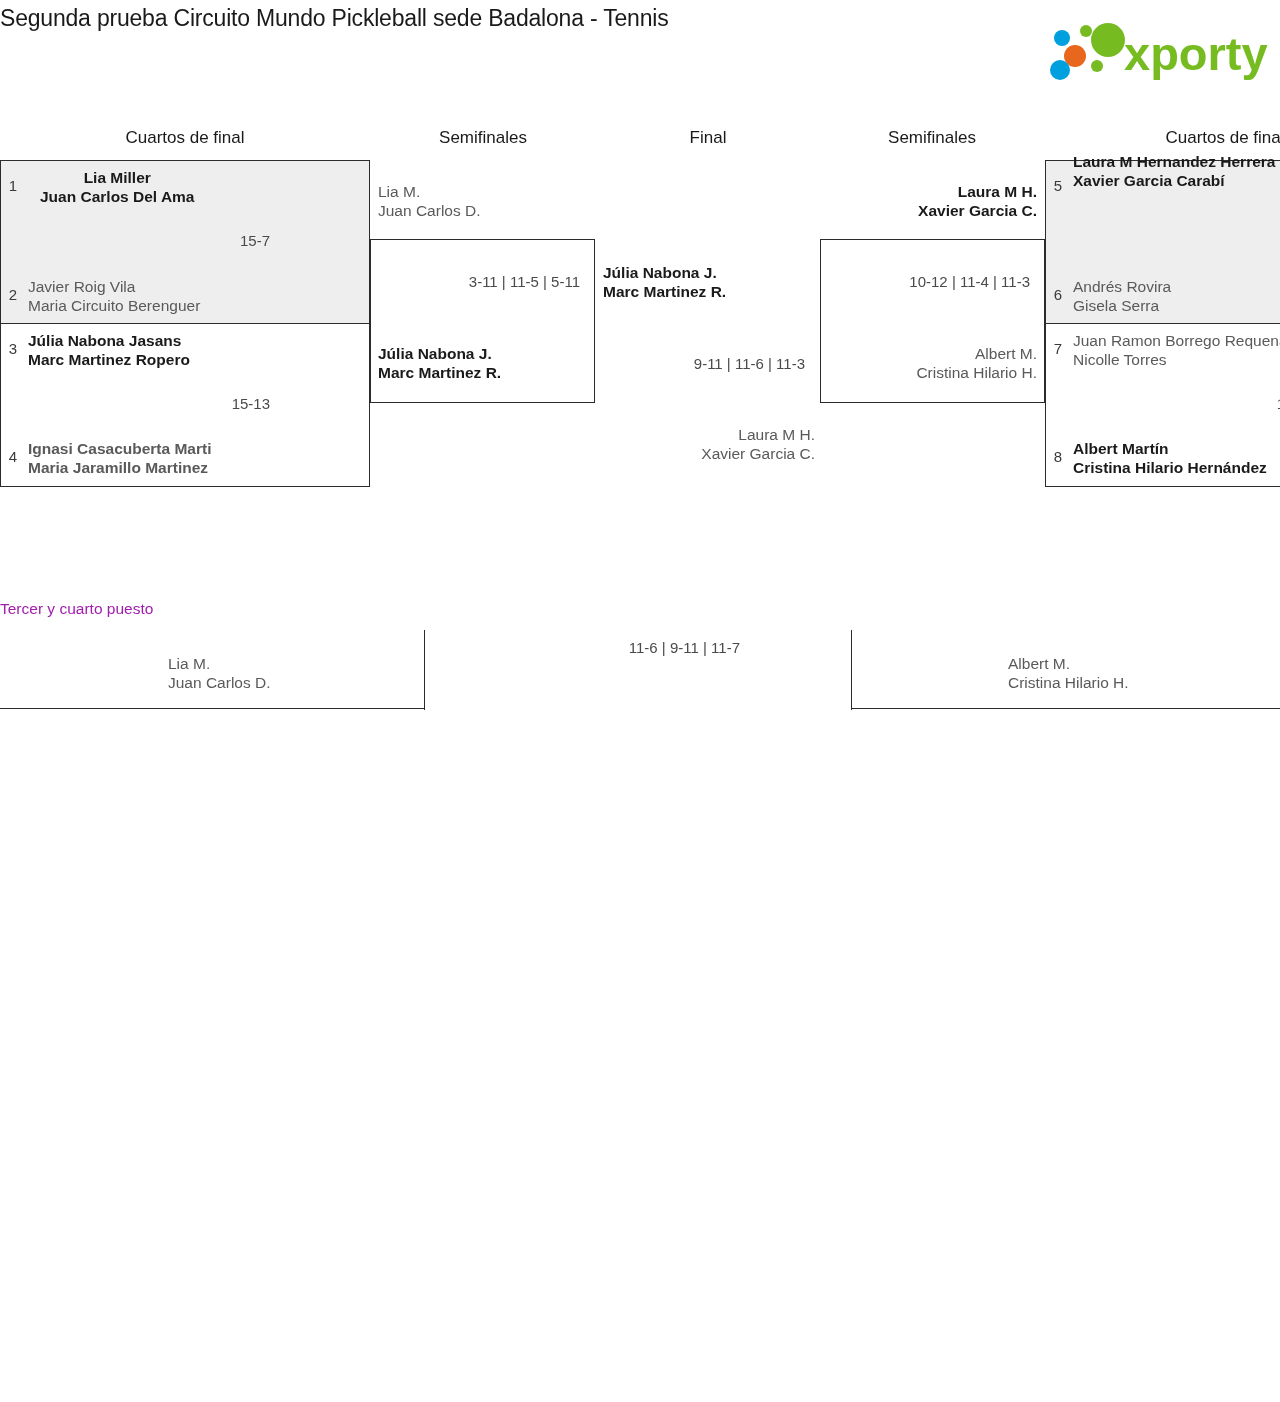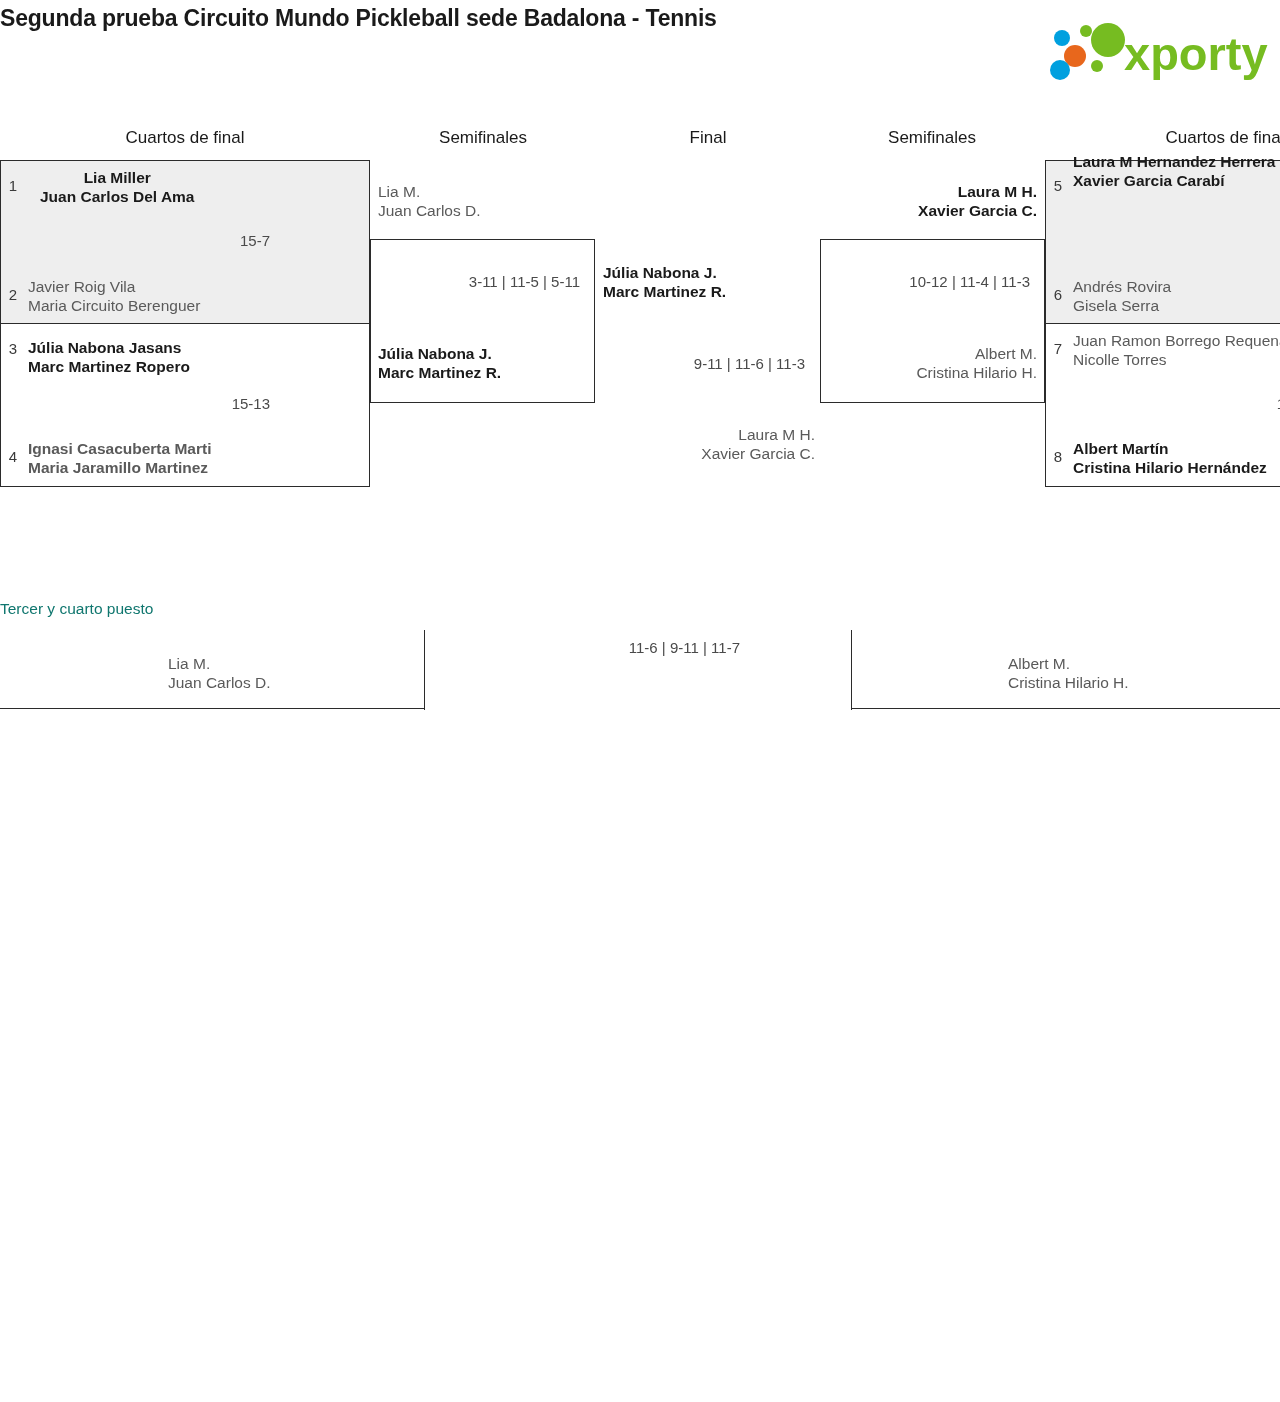--- a/index.html
+++ b/index.html
@@ -18,21 +18,21 @@
   }
 
   
   #header-title {
     position: absolute;
     left: 0px;
     top: 2px;
     width: 900px;
     font-size: 23px;
     line-height: 33px;
-    font-weight: 700;
+    font-weight: 400;
     color: #1a1a1a;
     letter-spacing: -0.2px;
   }
   #header-title .title-line { display: block; white-space: pre; }
 
   #brand-logo {
     position: absolute;
     left: 1040px;
     top: 18px;
     width: 240px;
@@ -105,21 +105,21 @@
   }
   .line.v { width: 1.4px; }
   .line.h { height: 1.4px; }
 
   
   #third-place-title {
     position: absolute;
     left: 0px;
     top: 600px;
     font-size: 15.5px;
-    color: #0f766e;
+    color: #a21caf;
     white-space: nowrap;
   }
 </style>
 </head>
 <body>
 
 <div id="header-title">
   <span class="title-line">Segunda prueba Circuito Mundo Pickleball sede Badalona - Tennis</span>
 </div>
 
@@ -149,21 +149,21 @@
 </div>
 <div class="score" style="left:100px; top:232px; width:170px;">15-7</div>
 <div class="seed" style="left:2px;  top:286px;">2</div>
 <div class="team loser" style="left:28px; top:277px;">
   <span class="nm">Javier Roig Vila</span>
   <span class="nm">Maria Circuito Berenguer</span>
 </div>
 
 <div class="qf-box left" style="top:323px;"></div>
 <div class="seed" style="left:2px;  top:340px;">3</div>
-<div class="team winner" style="left:28px; top:338px;">
+<div class="team winner" style="left:28px; top:331px;">
   <span class="nm">Júlia Nabona Jasans</span>
   <span class="nm">Marc Martinez Ropero</span>
 </div>
 <div class="score" style="left:100px; top:395px; width:170px;">15-13</div>
 <div class="seed" style="left:2px;  top:448px;">4</div>
 <div class="team loser" style="left:28px; top:439px;font-weight:bold;">
   <span class="nm">Ignasi Casacuberta Marti</span>
   <span class="nm">Maria Jaramillo Martinez</span>
 </div>
 

